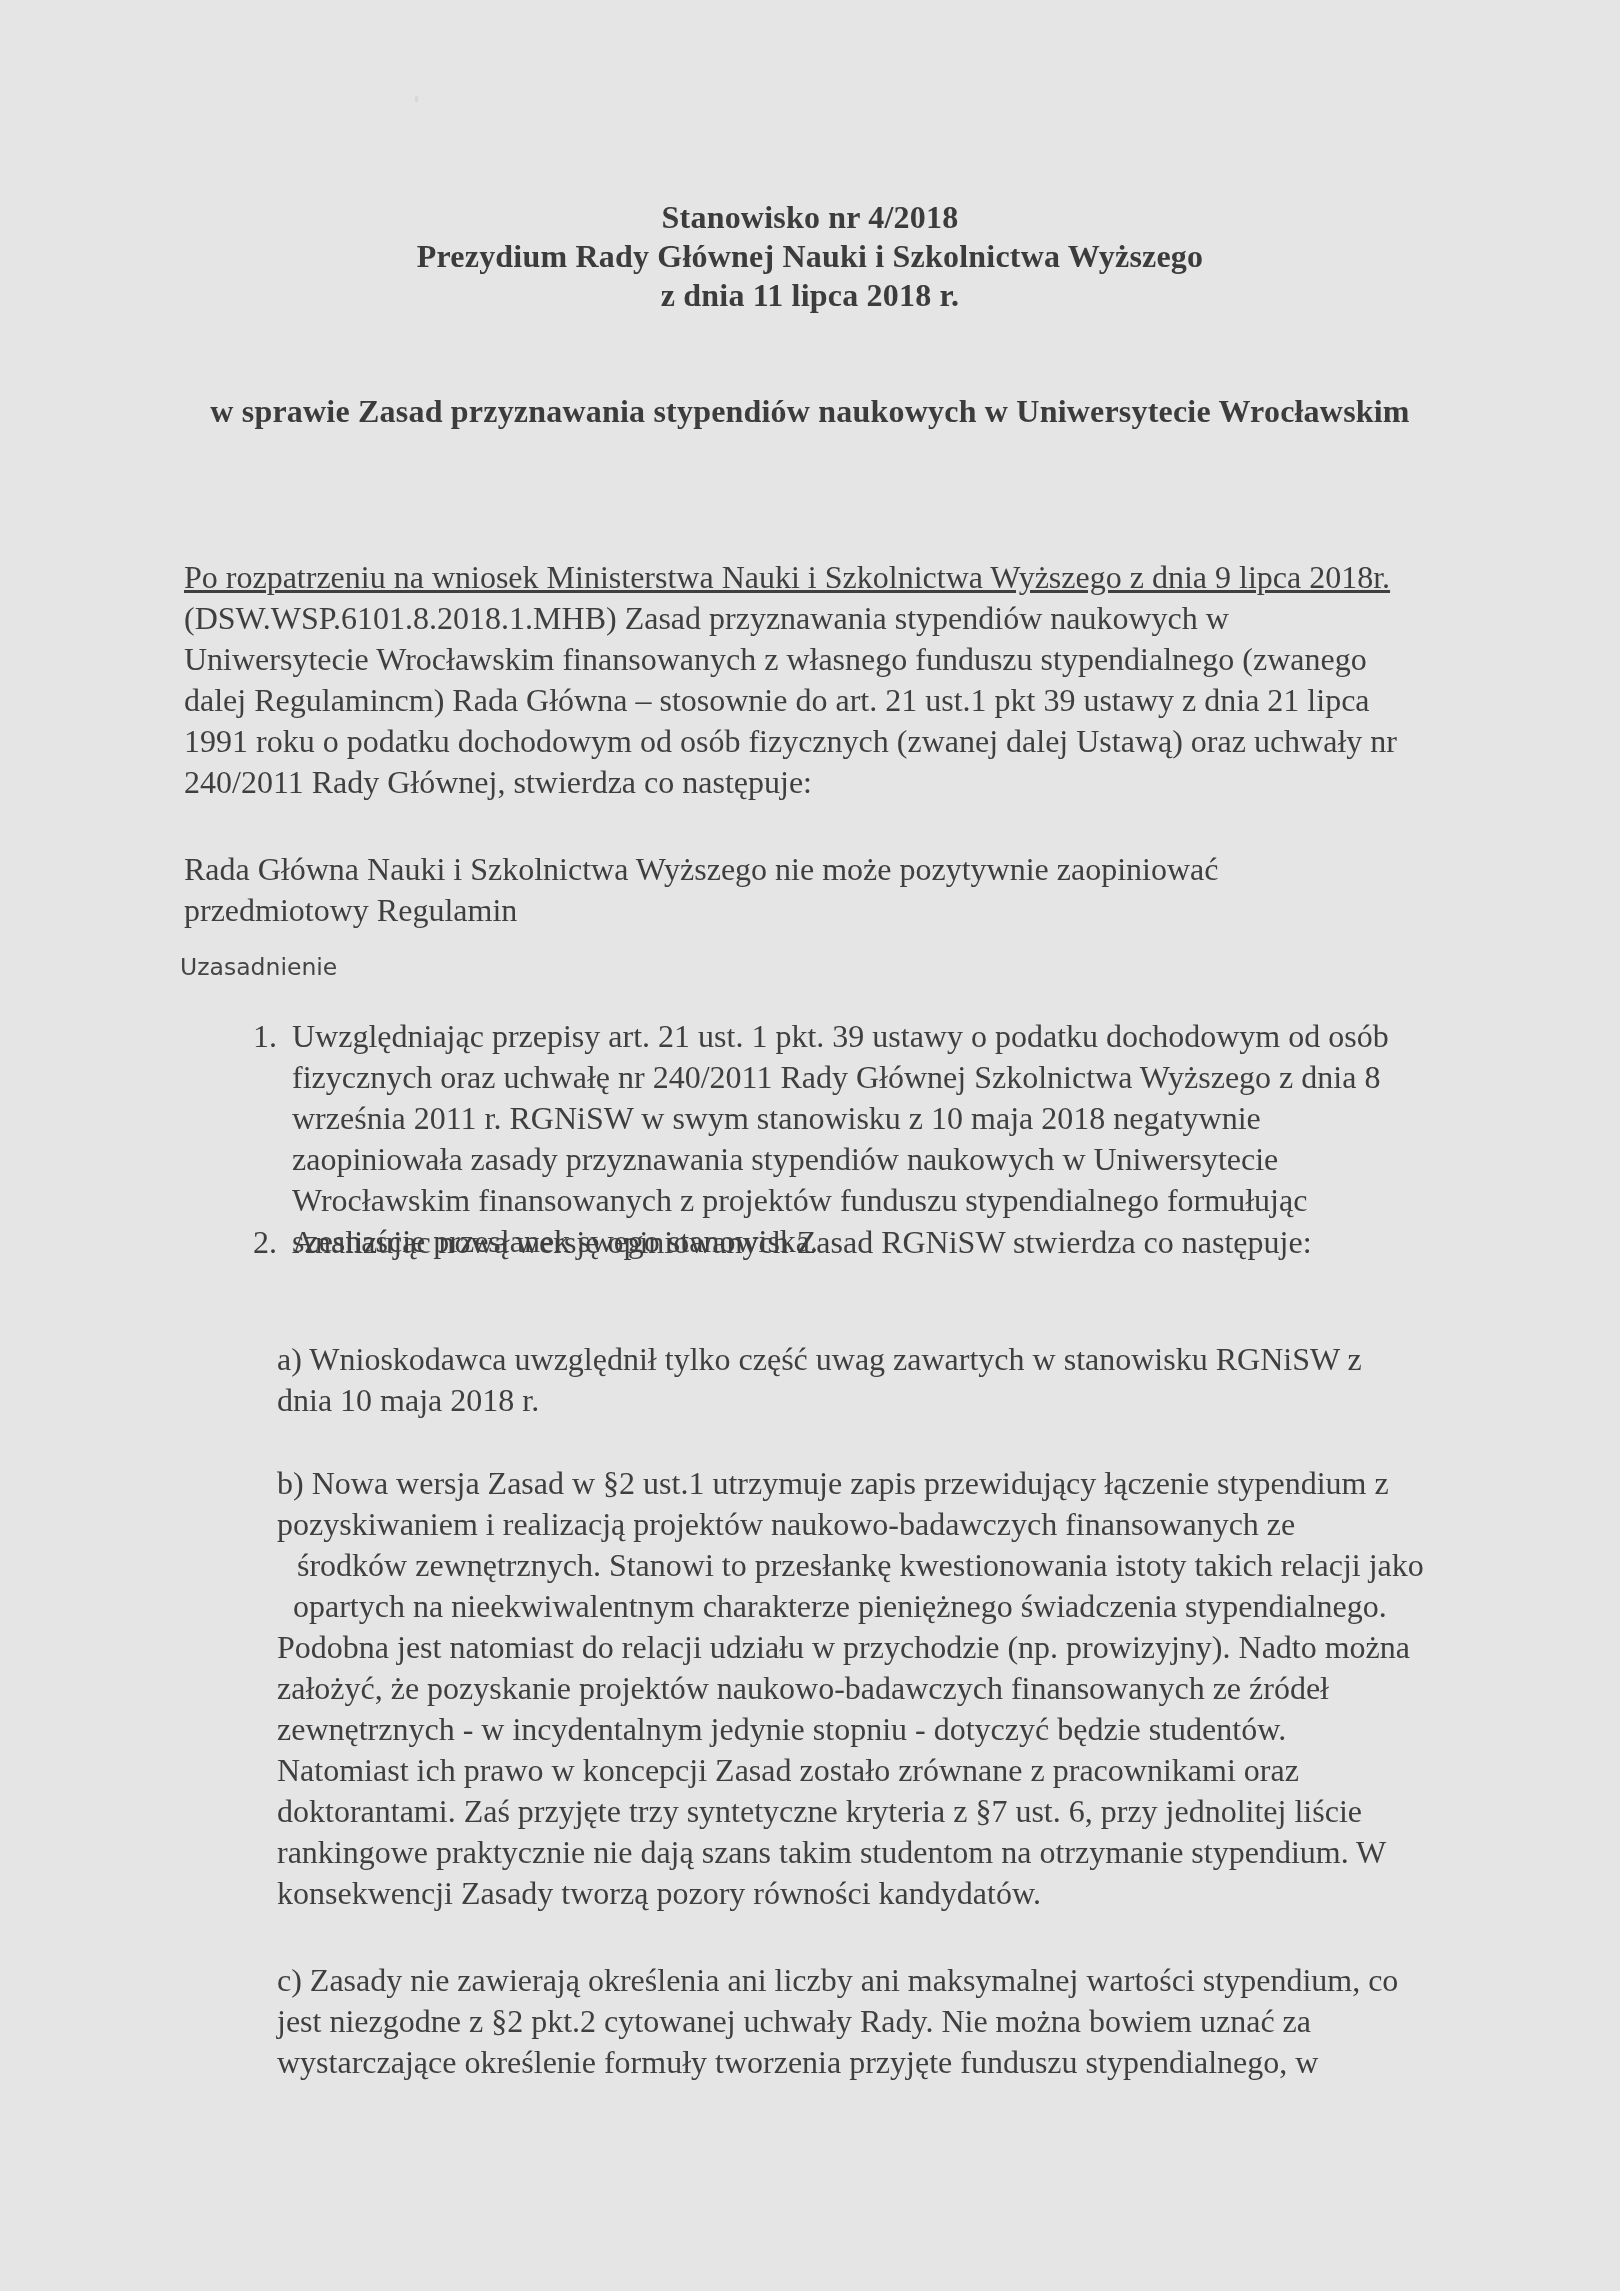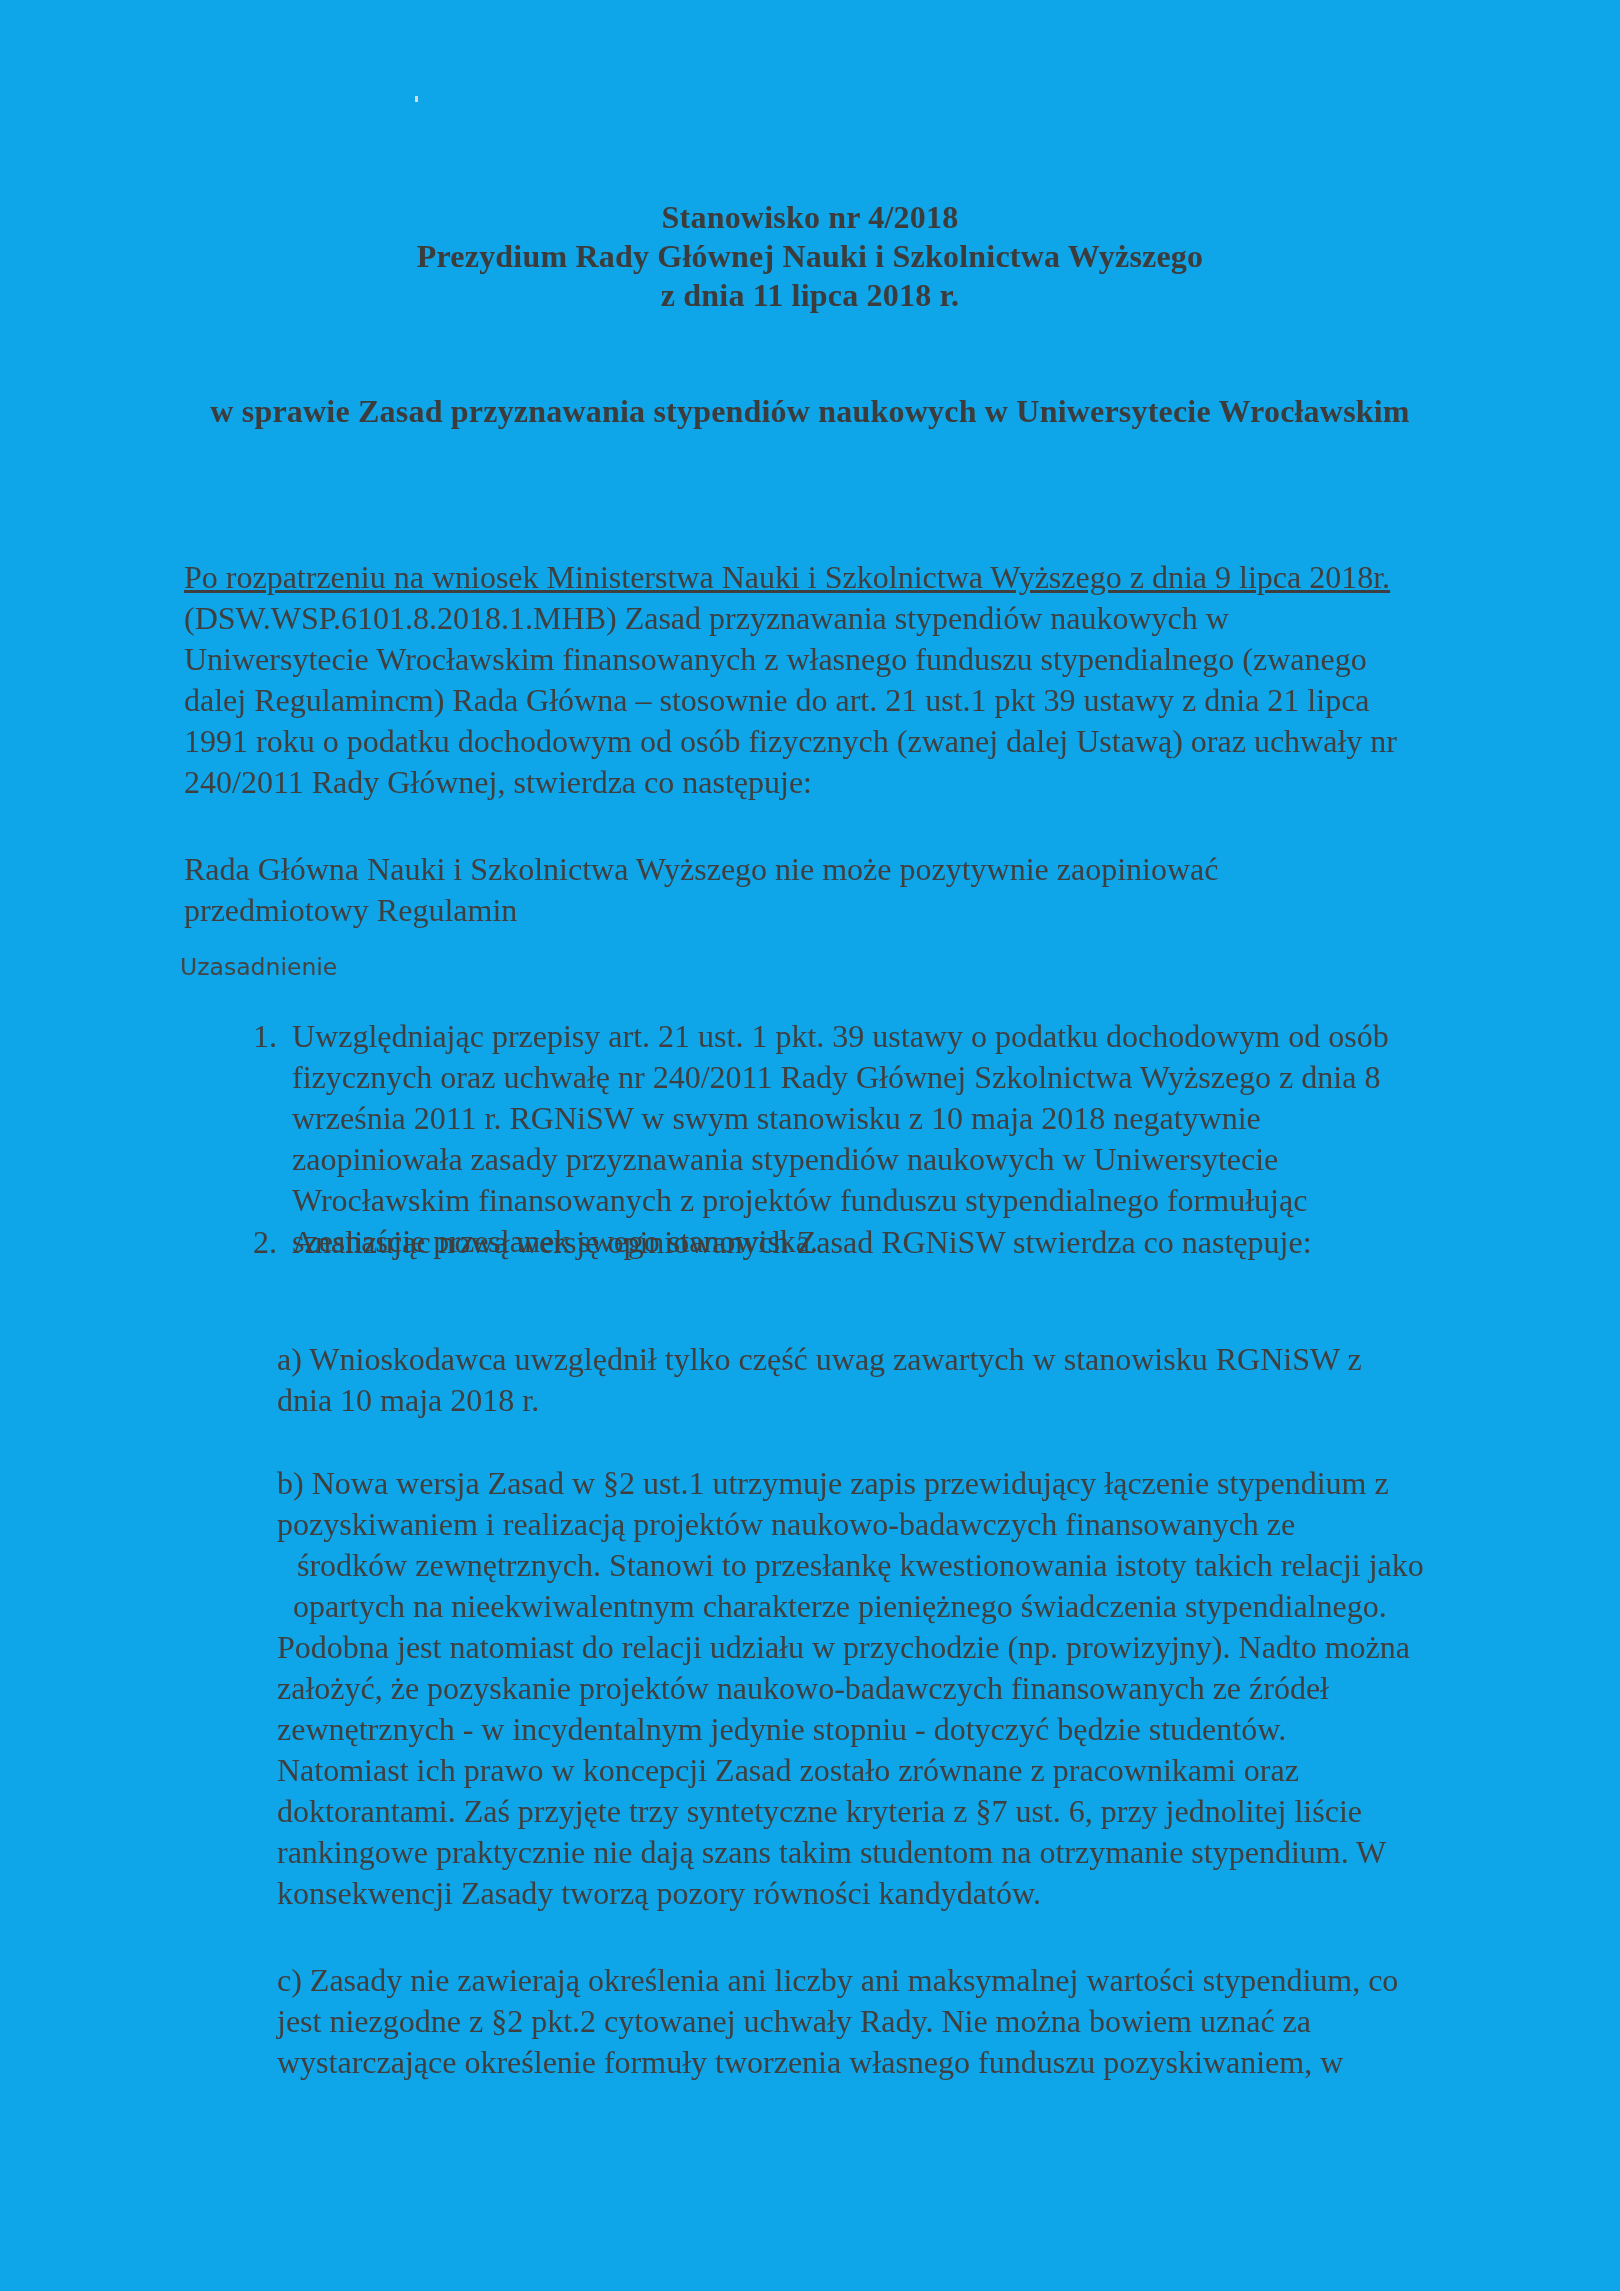--- a/index.html
+++ b/index.html
@@ -13,21 +13,21 @@
       position: relative;
       overflow: hidden;
       font-family: "Liberation Serif", "DejaVu Serif", serif;
       color: #3a3a3a;
     }
     .page {
       position: absolute;
       left: 0; top: 0;
       width: 1620px;
       height: 2292px;
-      background: #0ea5e9;
+      background: #e5e5e5;
     }
     .stray-mark {
       position: absolute;
       left: 415px;
       top: 96px;
       width: 2.9px;
       height: 5.9px;
       background: #d8d8d8;
     }
     .header-block {
@@ -175,16 +175,16 @@
     <span class="ln" style="display: block; transform-origin: 0px 0px;">zewnętrznych - w incydentalnym jedynie stopniu - dotyczyć będzie studentów.</span>
     <span class="ln" style="display: block; transform-origin: 0px 0px;">Natomiast ich prawo w koncepcji Zasad zostało zrównane z pracownikami oraz</span>
     <span class="ln" style="display: block; transform-origin: 0px 0px;">doktorantami. Zaś przyjęte trzy syntetyczne kryteria z §7 ust. 6, przy jednolitej liście</span>
     <span class="ln" style="display: block; transform-origin: 0px 0px;">rankingowe praktycznie nie dają szans takim studentom na otrzymanie stypendium. W</span>
     <span class="ln" style="display: block; transform-origin: 0px 0px;">konsekwencji Zasady tworzą pozory równości kandydatów.</span>
   </div>
 
   <div class="sub-para" id="para-c">
     <span class="ln" style="display: block; transform-origin: 0px 0px;">c) Zasady nie zawierają określenia ani liczby ani maksymalnej wartości stypendium, co</span>
     <span class="ln" style="display: block; transform-origin: 0px 0px;">jest niezgodne z §2 pkt.2 cytowanej uchwały Rady. Nie można bowiem uznać za</span>
-    <span class="ln" style="display: block; transform-origin: 0px 0px;">wystarczające  określenie formuły tworzenia własnego funduszu pozyskiwaniem, w</span>
+    <span class="ln" style="display: block; transform-origin: 0px 0px;">wystarczające  określenie formuły tworzenia przyjęte funduszu stypendialnego, w</span>
   </div>
 </div>
 
 
 </body></html>

